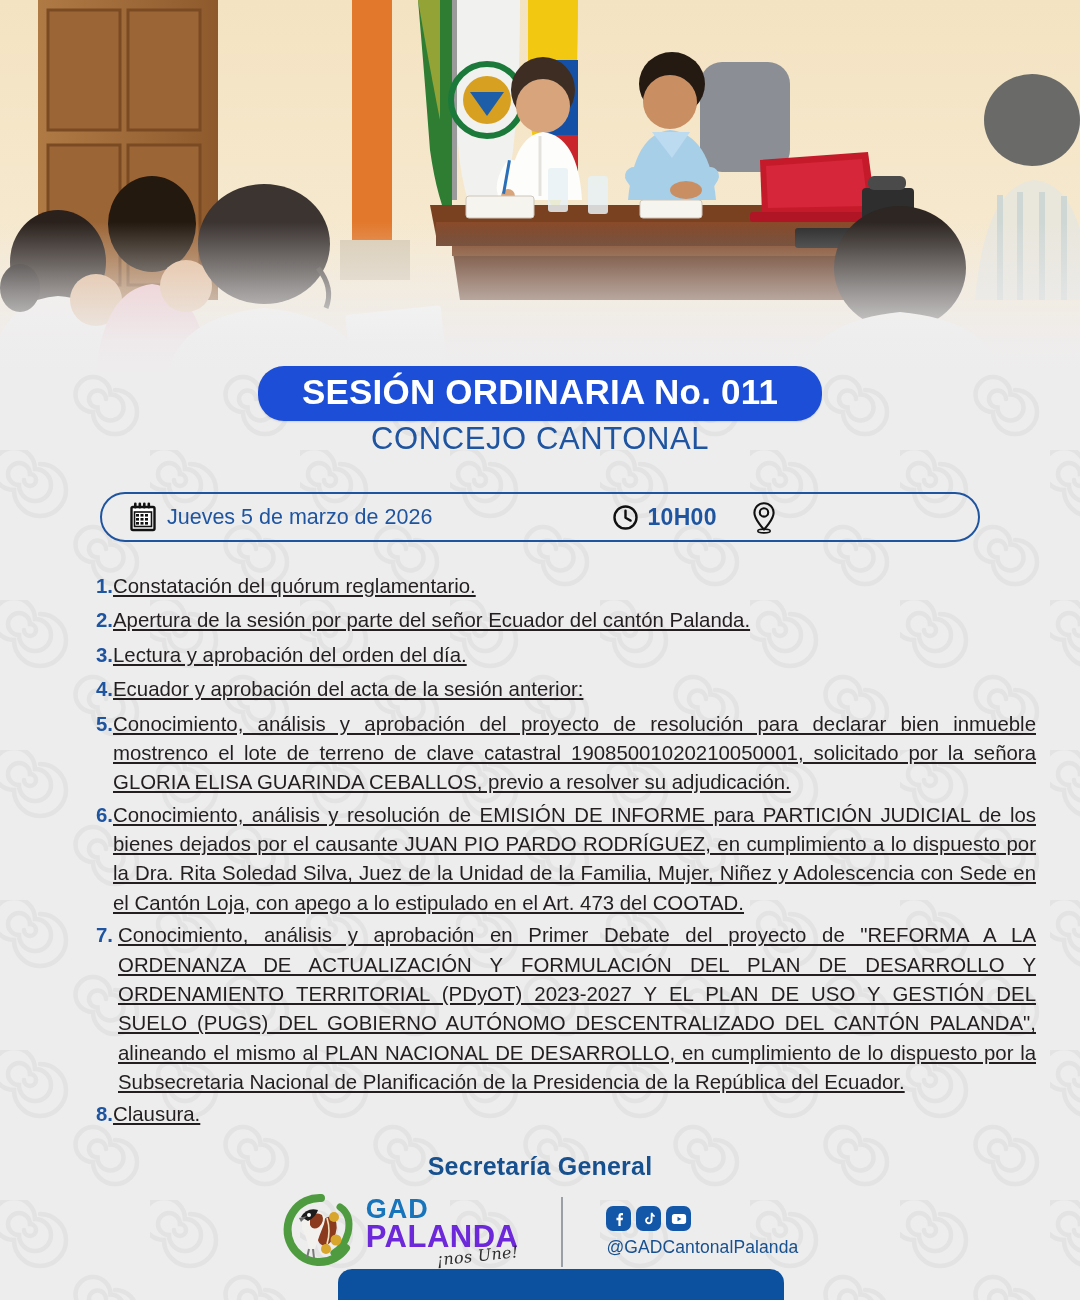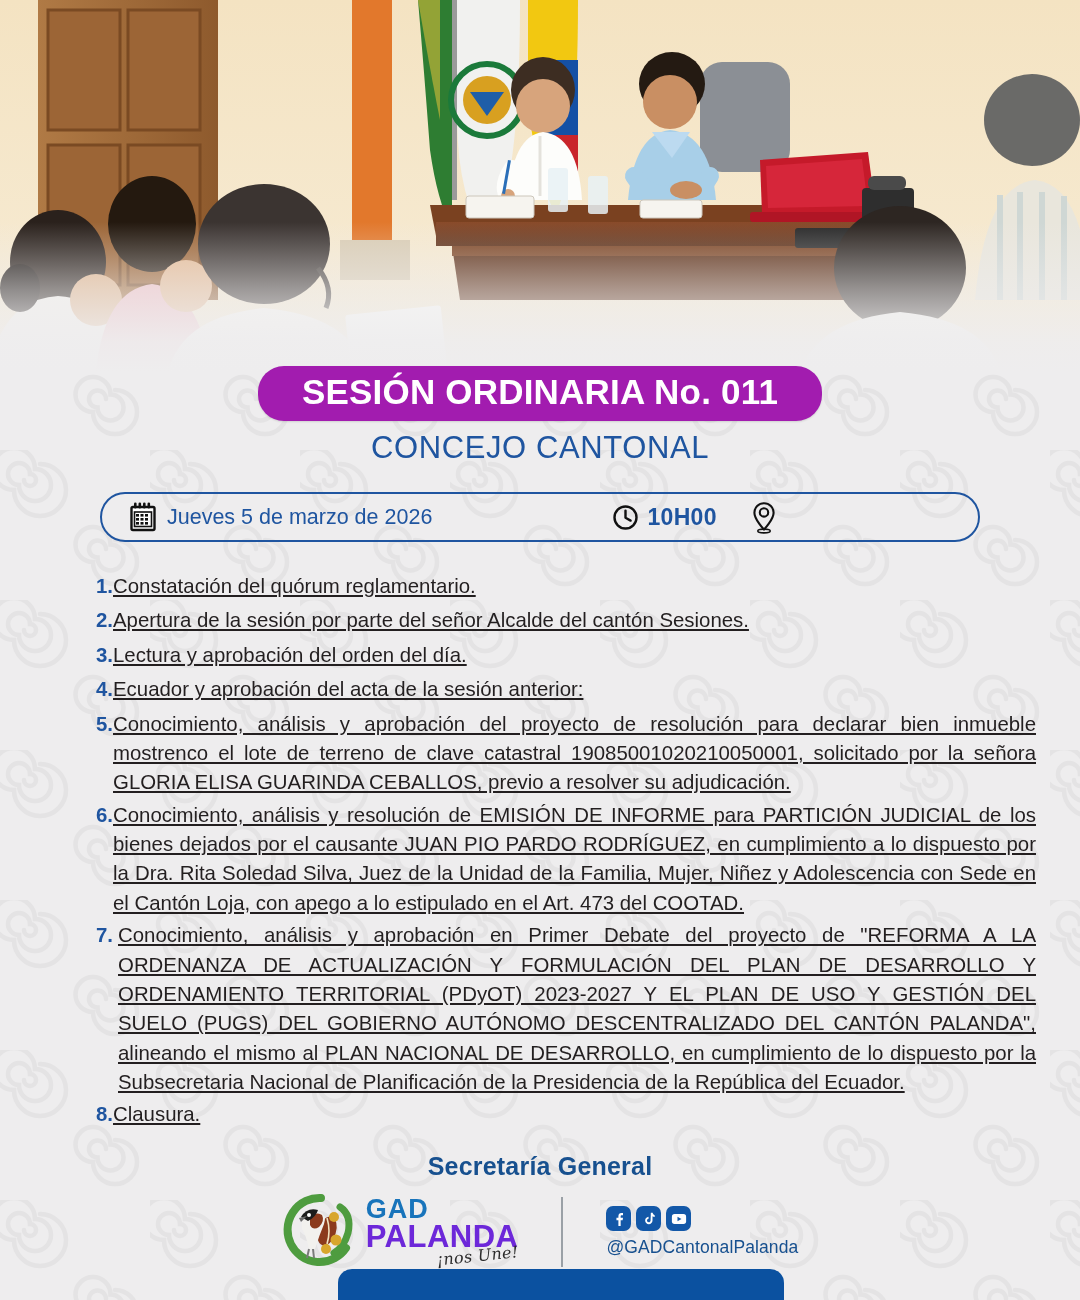--- a/index.html
+++ b/index.html
@@ -27,30 +27,29 @@
   #photo .scene{position:absolute;inset:0;}
   #photo .fade{
     position:absolute;left:0;right:0;bottom:0;height:150px;
     background:linear-gradient(to bottom,rgba(238,237,238,0) 0%,rgba(238,237,238,.55) 45%,rgba(238,237,238,.93) 80%,#eeedee 100%);
   }
 
   
   #title-wrap{position:absolute;left:0;right:0;top:366px;z-index:3;text-align:center;}
   #title-badge{
     display:inline-block;
-    background:#a21caf;
+    background:#1d4ed8;
     color:#ffffff;
     font-size:35px;font-weight:bold;letter-spacing:.2px;
     padding:8px 44px 10px 44px;
     border-radius:26px;
     line-height:1.05;
     box-shadow:0 1px 2px rgba(0,0,0,.12);
   }
   #subtitle{
-    margin-top:9px;
     color:#1f55a0;
     font-size:31px;
     letter-spacing:.6px;
     font-weight:400;
   }
 
   
   #info-bar{
     position:absolute;left:100px;top:492px;width:880px;height:50px;z-index:3;
     border:2.2px solid #1f55a0;border-radius:26px;
@@ -294,21 +293,21 @@
 
 <div id="agenda">
 
   <div class="item short">
     <span class="num">1.</span>
     <span class="body">Constatación del quórum reglamentario.</span>
   </div>
 
   <div class="item short">
     <span class="num">2.</span>
-    <span class="body">Apertura de la sesión por parte del señor Alcalde del cantón Sesiones.</span>
+    <span class="body">Apertura de la sesión por parte del señor Ecuador del cantón Palanda.</span>
   </div>
 
   <div class="item short">
     <span class="num">3.</span>
     <span class="body">Lectura y aprobación del orden del día.</span>
   </div>
 
   <div class="item short">
     <span class="num">4.</span>
     <span class="body">Ecuador y aprobación del acta  de la sesión anterior:</span>

